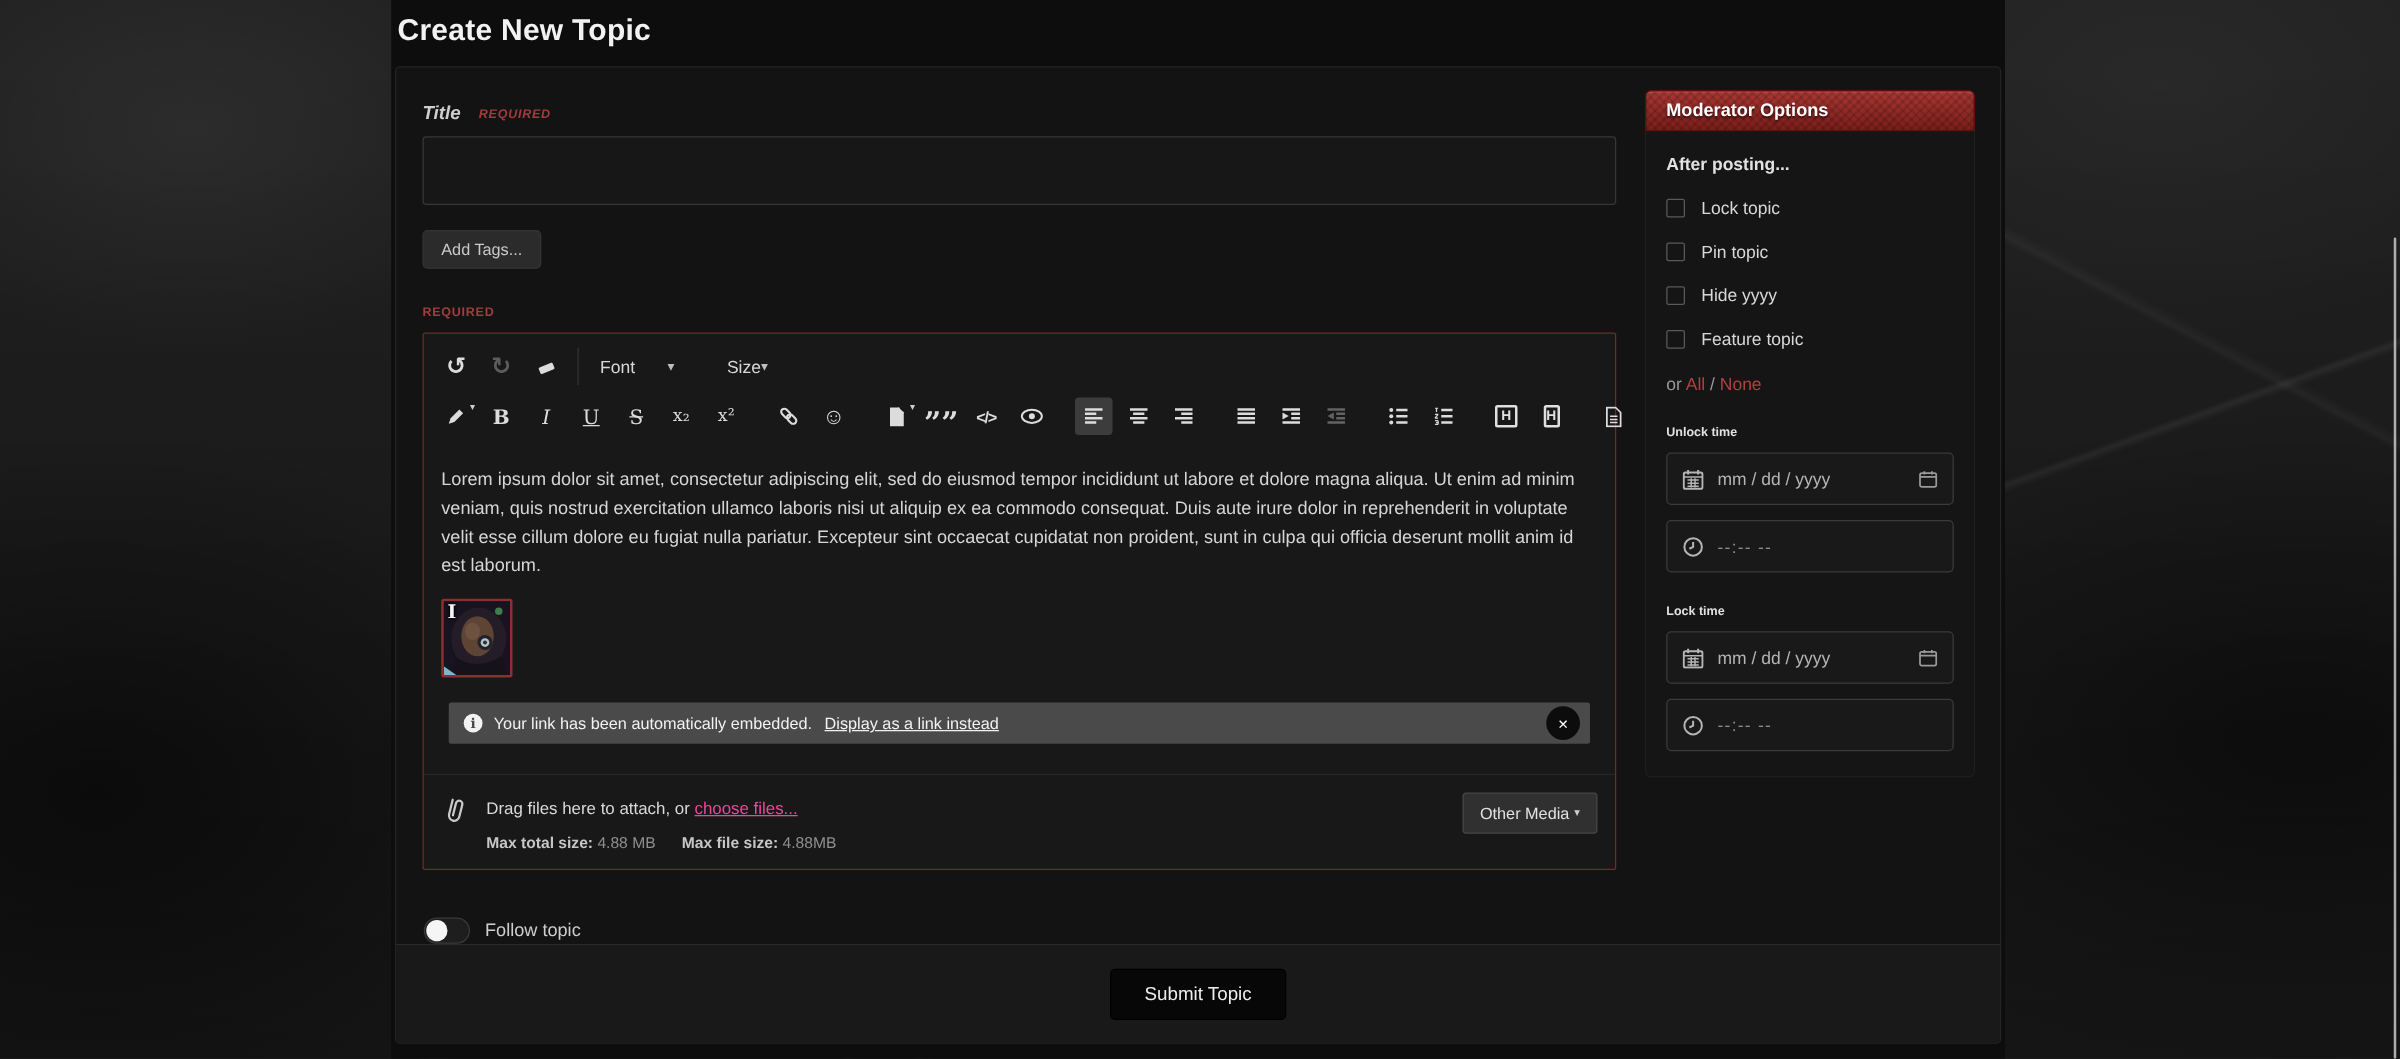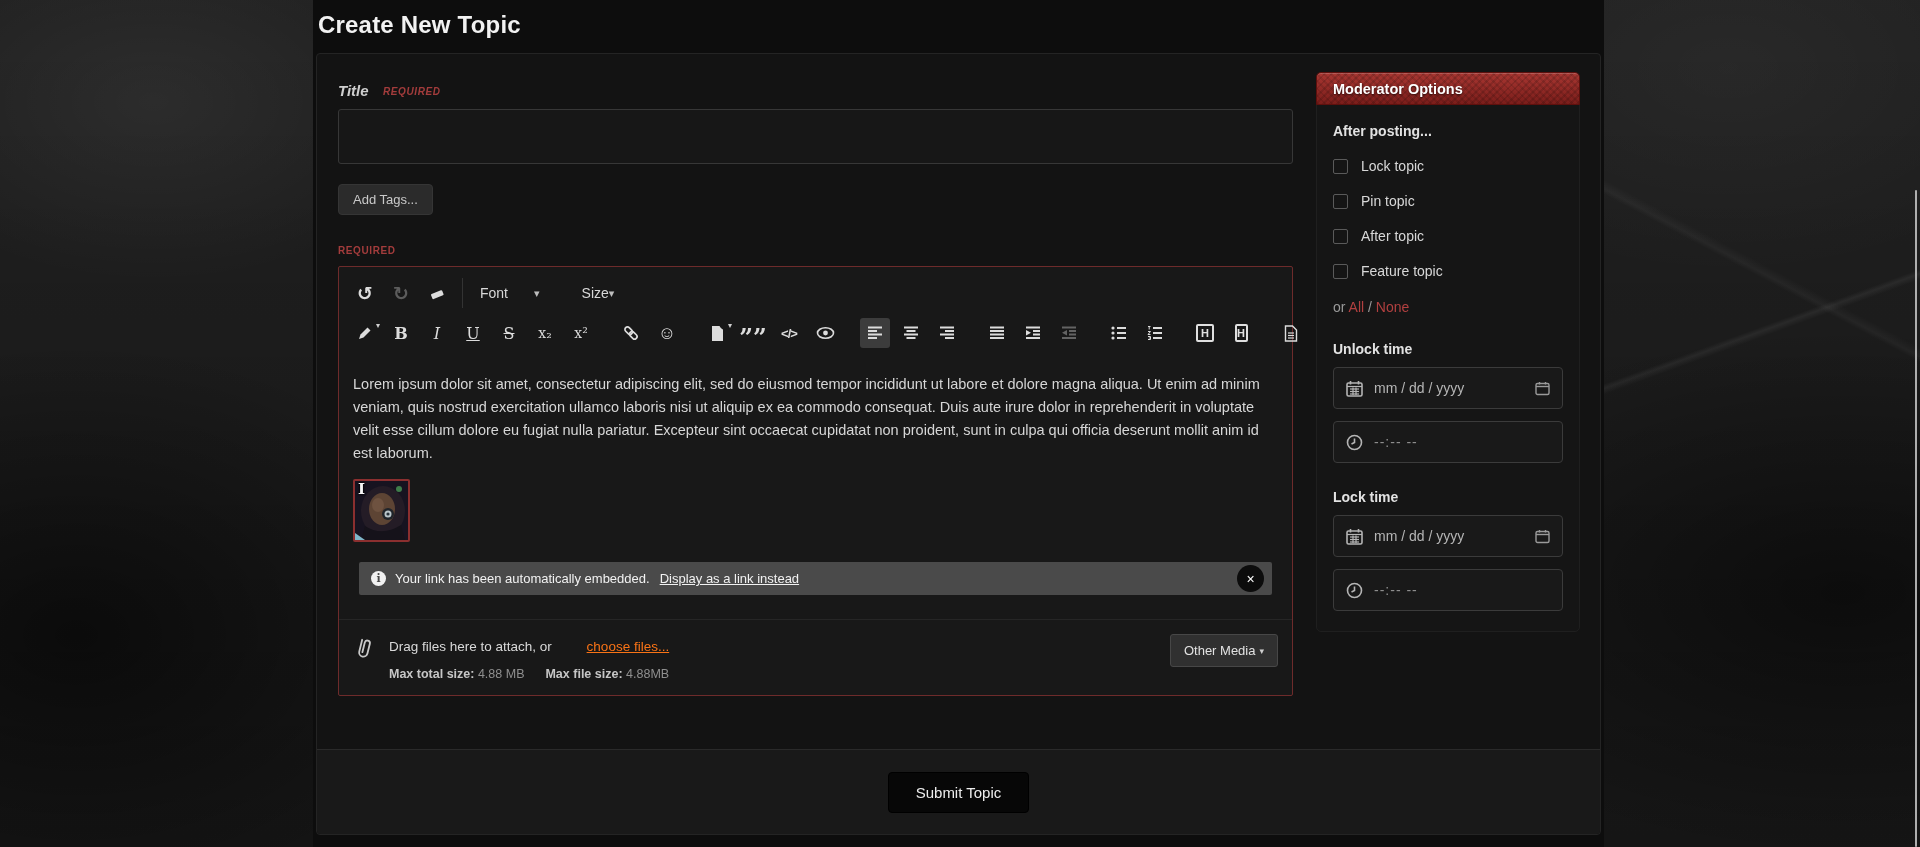--- a/index.html
+++ b/index.html
@@ -126,21 +126,21 @@
     margin-left:auto; width:27px; height:27px; border-radius:50%; background:#0c0c0c;
     color:#fff; display:flex; align-items:center; justify-content:center; font-size:14px;
     cursor:pointer; border:none; font-family:inherit;
   }
   
   .attach-zone { border-top:1px solid #262626; margin-top:14px; padding:12px 14px 14px 14px;
                  display:flex; align-items:flex-start; }
   .paperclip { margin:4px 14px 0 0; flex:none; }
   .attach-texts { font-size:13.5px; color:#d9d9d9; }
   .attach-line { margin-top:7px; }
-  .choose-files-link { color:#f97316; text-decoration:underline; cursor:pointer;margin-left:31px; }
+  .choose-files-link { color:#ec4899; text-decoration:underline; cursor:pointer; }
   .max-sizes { margin-top:13px; font-size:12.5px; color:#8f8f8f; }
   .max-label { font-weight:bold; color:#c6c6c6; }
   .max-gap { display:inline-block; width:14px; }
   .other-media-btn {
     margin-left:auto; background:#303030; border:1px solid #474747; color:#e2e2e2;
     font-size:13px; border-radius:3px; padding:8px 13px; cursor:pointer; font-family:inherit;
     display:flex; align-items:center; margin-top:2px; flex:none;
   }
   
   .follow-row { display:flex; align-items:center; margin:38px 0 0 1px; }
@@ -166,21 +166,21 @@
       linear-gradient(#a93732, #7a1d1a);
     box-shadow:inset 0 1px 0 rgba(255,255,255,0.18);
   }
   .mod-body { padding:18px 16px 20px 16px; }
   .mod-section-label { font-size:14px; font-weight:bold; color:#e2e2e2; }
   .chk-row { display:flex; align-items:center; margin-top:19px; cursor:pointer; }
   .chk-box { width:15px; height:15px; border:1px solid #5a5a5a; border-radius:2px; background:transparent; flex:none; }
   .chk-label { margin-left:13px; font-size:14px; color:#d8d8d8; }
   .or-row { margin-top:20px; font-size:14px; color:#9a9a9a; }
   .red-link { color:#b24040; cursor:pointer; text-decoration:none; }
-  .time-label { margin-top:26px; font-size:14px; font-weight:bold; color:#e2e2e2; }
+  .time-label { margin-top:26px; font-size:10px; font-weight:bold; color:#e2e2e2; }
   .dt-input {
     margin-top:10px; height:42px; background:#191919; border:1px solid #3b3b3b; border-radius:4px;
     display:flex; align-items:center; padding:0 12px; color:#b5b5b5; font-size:14px; cursor:text;
   }
   .dt-input .dt-ph { margin-left:11px; }
   .dt-input .right-ico { margin-left:auto; }
   .time-ph { letter-spacing:1px; color:#8d8d8d; }
   .gap8 { height:2px; }
 
   
@@ -490,41 +490,47 @@
               </div>
             </div>
             <button class="other-media-btn">
               <span>Other Media</span>
               <span class="dd-caret-sm">▾</span>
             </button>
           </div>
         </div>
 
         
+        <div class="follow-row">
+          <div class="toggle">
+            <div class="toggle-knob"></div>
+          </div>
+          <span class="follow-label">Follow topic</span>
+        </div>
       </div>
 
       <div class="form-right">
         <div class="mod-panel">
           <div class="mod-header">
             <span>Moderator Options</span>
           </div>
           <div class="mod-body">
             <div class="mod-section-label">After posting...</div>
 
             <div class="chk-row">
               <span class="chk-box"></span>
               <span class="chk-label">Lock topic</span>
             </div>
             <div class="chk-row">
               <span class="chk-box"></span>
               <span class="chk-label">Pin topic</span>
             </div>
             <div class="chk-row">
               <span class="chk-box"></span>
-              <span class="chk-label">After topic</span>
+              <span class="chk-label">Hide yyyy</span>
             </div>
             <div class="chk-row">
               <span class="chk-box"></span>
               <span class="chk-label">Feature topic</span>
             </div>
 
             <div class="or-row">
               <span>or</span>
               <a class="red-link">All</a>
               <span>/</span>

